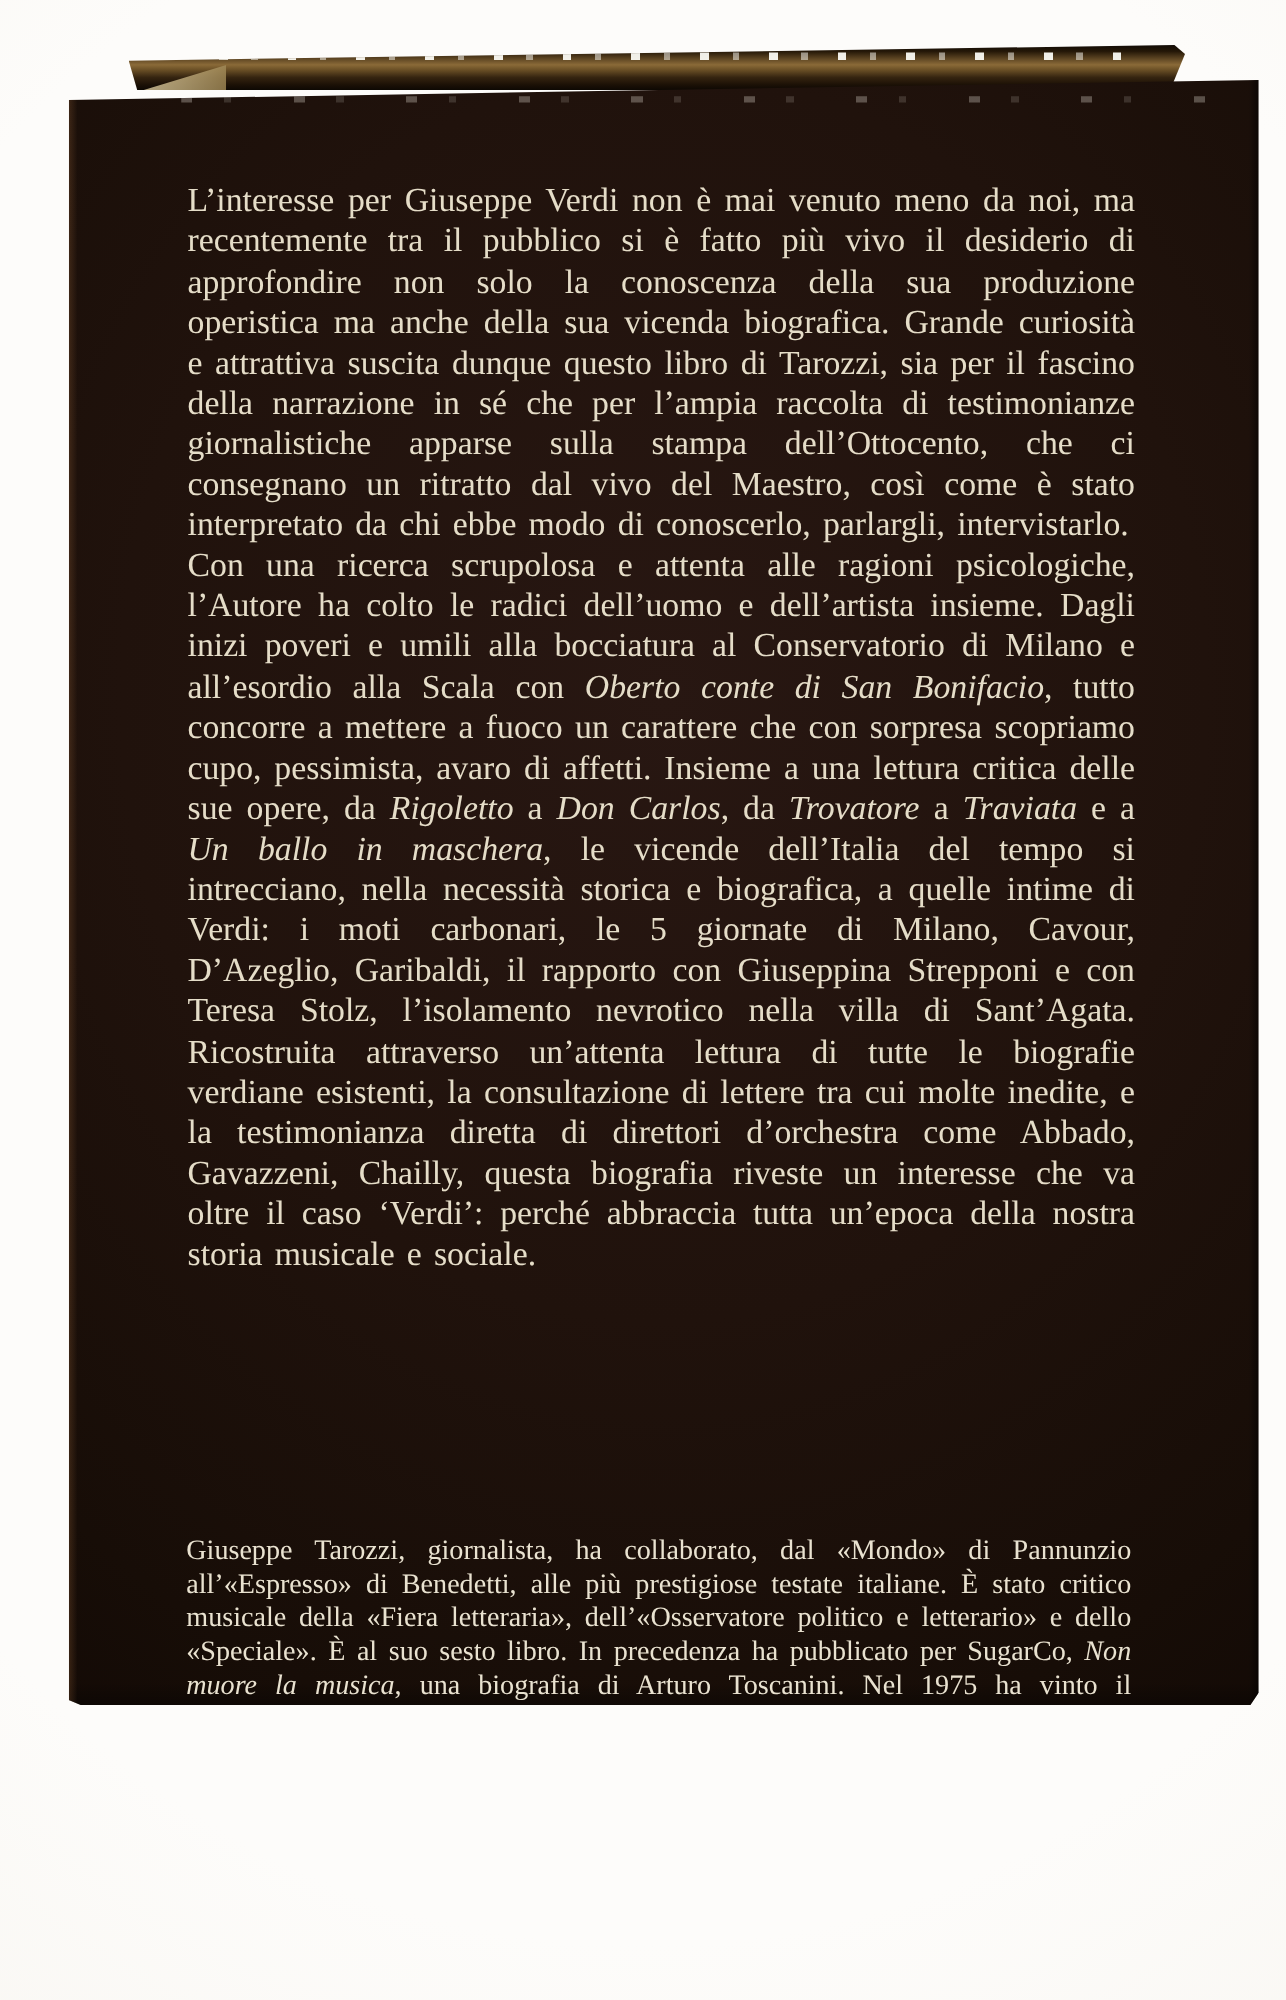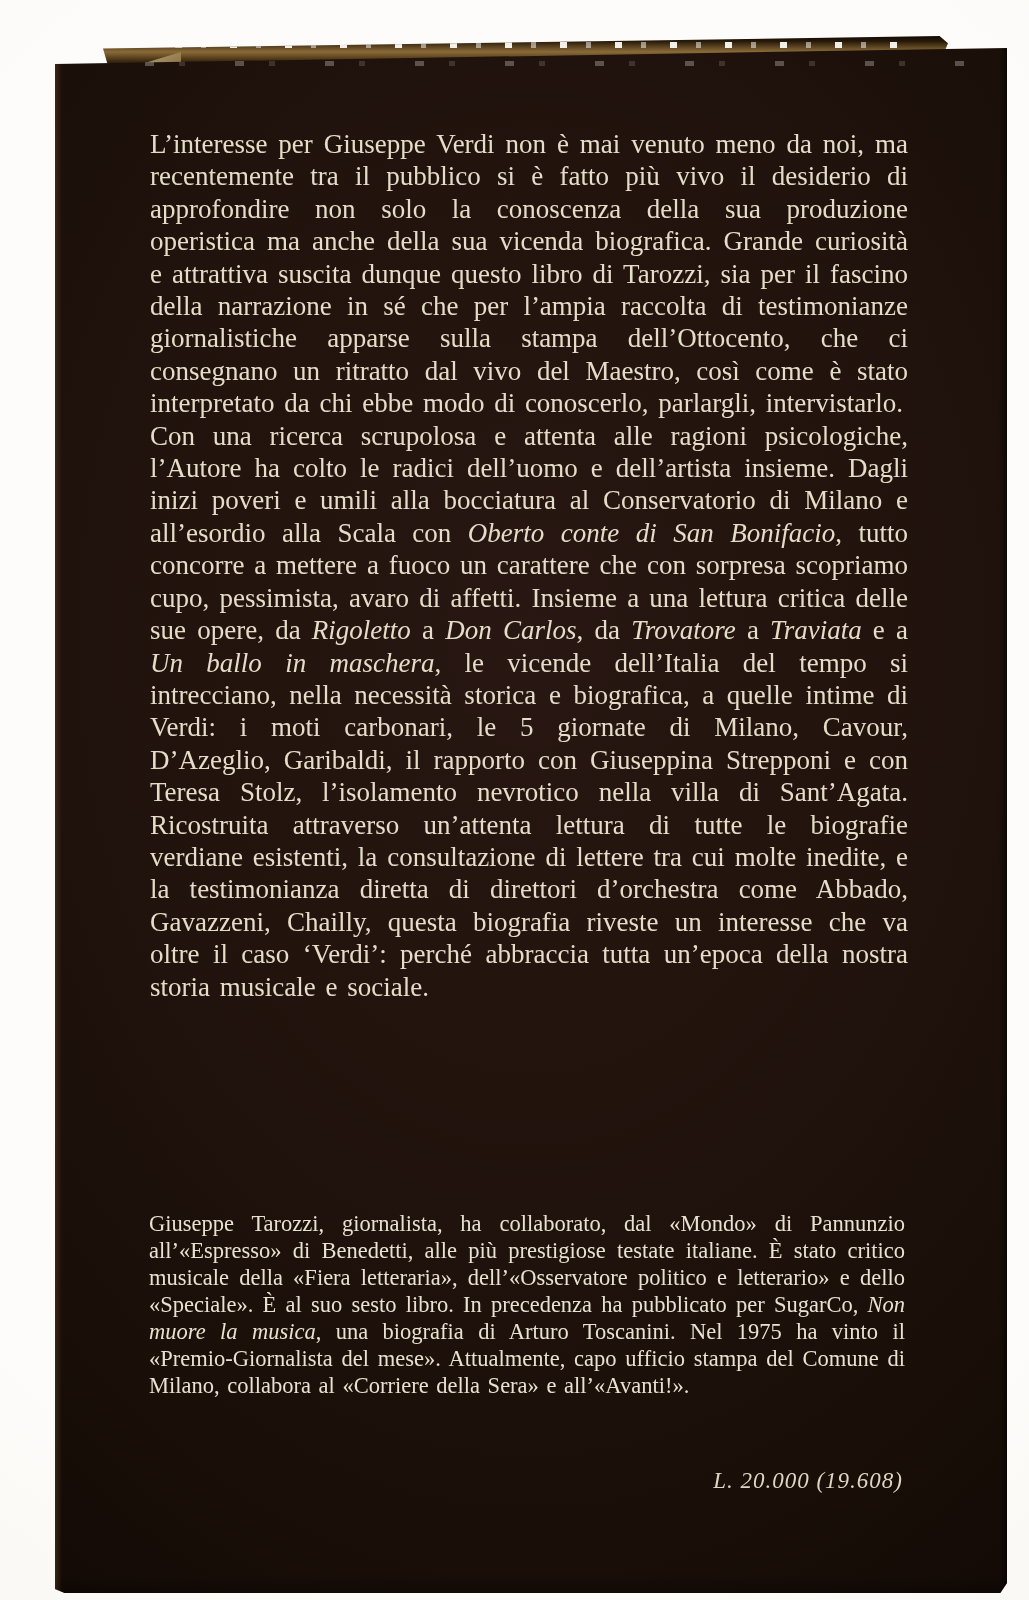--- a/index.html
+++ b/index.html
@@ -31,21 +31,21 @@
   }
   .page-corner{
     position:absolute;left:12px;bottom:0;width:66px;height:20px;
     background:linear-gradient(105deg,#d8c89e,#9a8250);
     clip-path:polygon(0 100%, 100% 0, 100% 100%);
     opacity:.85;
   }
 
   
   .cover{
-    position:absolute;left:0;top:12px;width:952px;height:1545px;
+    position:absolute;left:0;top:28px;width:952px;height:1300px;
     background:
       linear-gradient(90deg, rgba(160,105,60,.26) 0px, rgba(160,105,60,0) 7px),
       linear-gradient(270deg, rgba(0,0,0,.55) 0px, rgba(0,0,0,0) 8px),
       linear-gradient(0deg, rgba(0,0,0,.35) 0px, rgba(0,0,0,0) 18px),
       radial-gradient(95% 80% at 50% 38%, #281712 0%, #20120c 48%, #170d07 82%, #120905 100%);
     clip-path:polygon(0 16px, 100% 0, 100% calc(100% - 10px), 99.3% 100%, 1% 100%, 0 calc(100% - 4px));
   }
   .cover-glints{
     position:absolute;top:13px;left:90px;right:28px;height:5px;
     background:repeating-linear-gradient(90deg,

